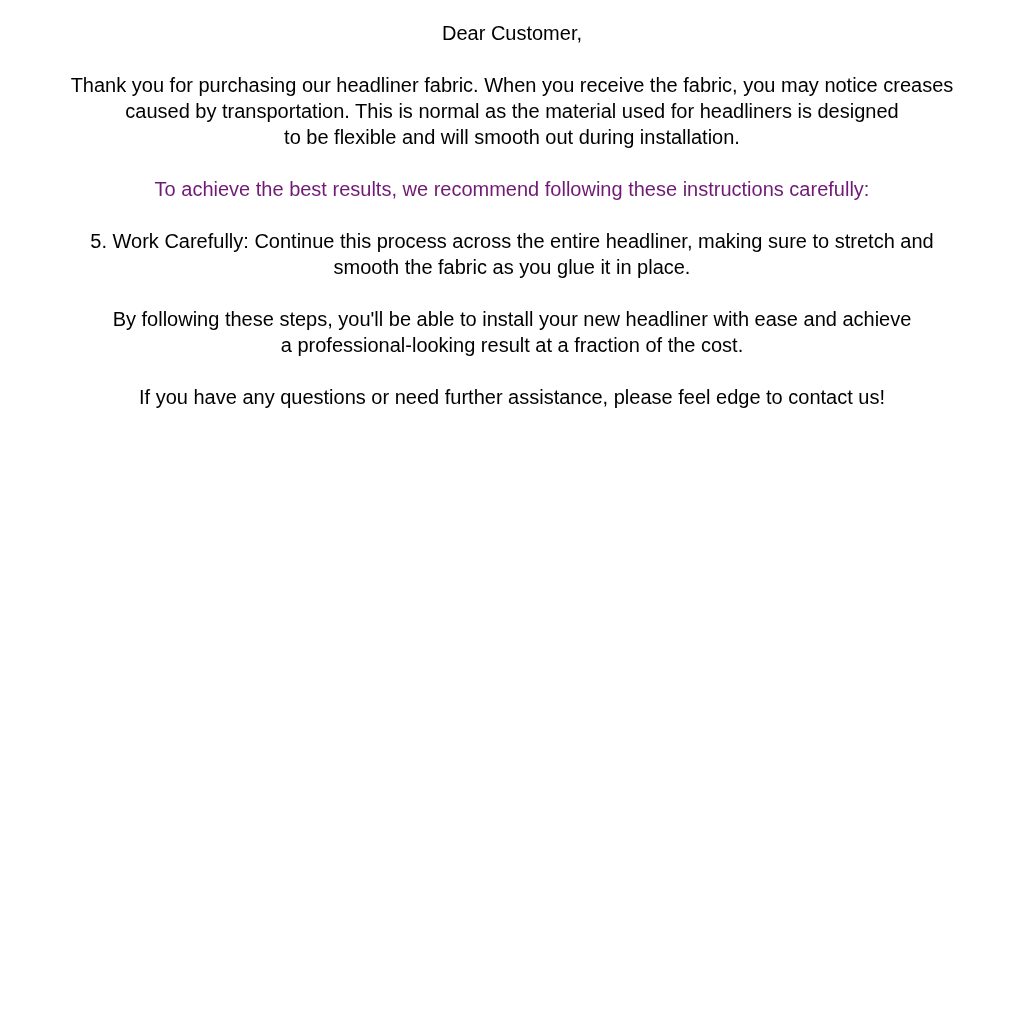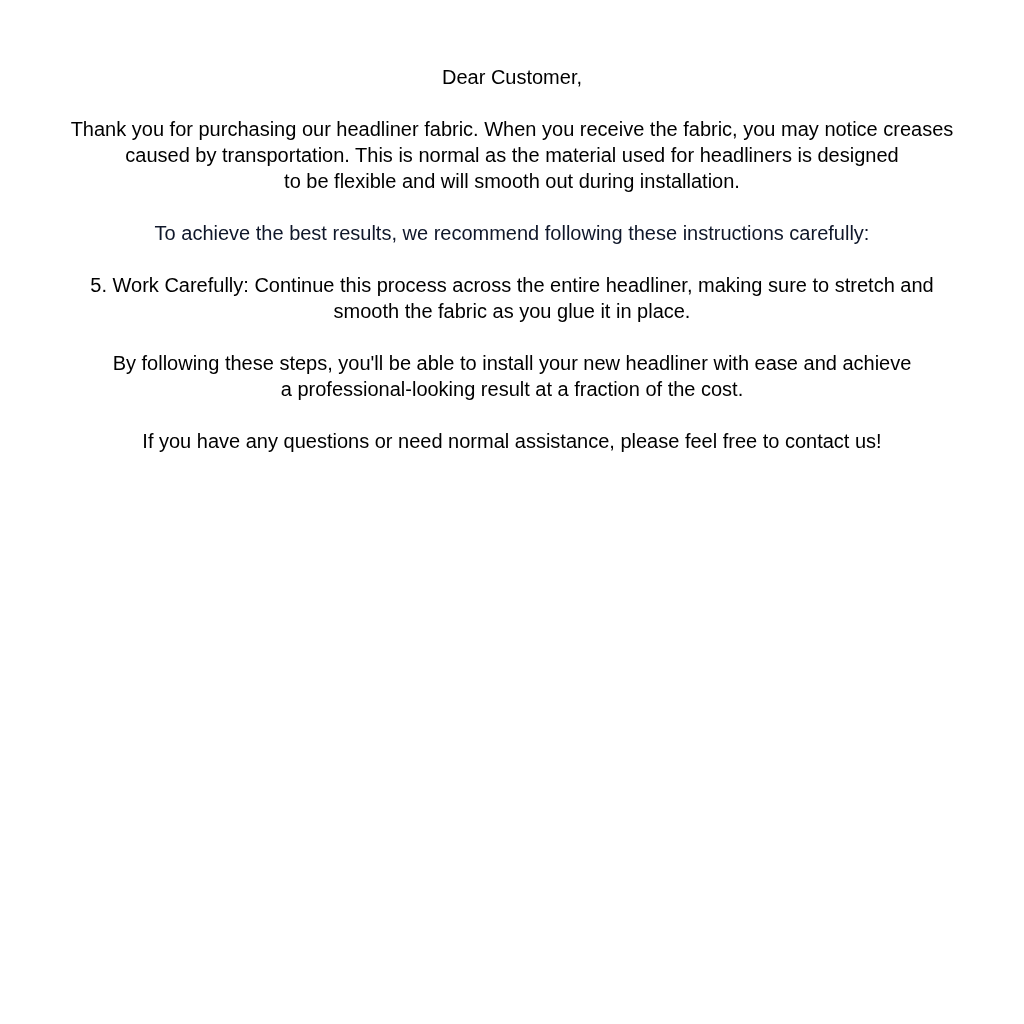--- a/index.html
+++ b/index.html
@@ -9,21 +9,21 @@
   }
   body {
     width: 1024px;
     height: 1024px;
     overflow: hidden;
     font-family: "Liberation Sans", "DejaVu Sans", sans-serif;
   }
   .letter {
     box-sizing: border-box;
     width: 1024px;
-    padding: 64px 24px 0 24px;
+    padding: 20px 24px 0 24px;
     text-align: center;
     color: #000000;
     font-size: 20px;
     line-height: 26px;
   }
   .letter p {
     margin: 0 0 26px 0;
     white-space: pre-line; 
   }
   .gap-before {
@@ -36,28 +36,28 @@
 </head>
 <body style="background: rgb(255, 255, 255);">
 
 <div class="letter" style="color: rgb(0, 0, 0);">
   <p>Dear Customer,</p>
 
   <p>Thank you for purchasing our headliner fabric. When you receive the fabric, you may notice creases
 caused by transportation. This is normal as the material used for headliners is designed
 to be flexible and will smooth out during installation.</p>
 
-  <p class="accent gap-before" style="color: #0f172a;">To achieve the best results, we recommend following these instructions carefully:</p>
+  <p class="accent gap-before" style="color: #701a75;">To achieve the best results, we recommend following these instructions carefully:</p>
 
 
 
 
 
   <p>5. Work Carefully: Continue this process across the entire headliner, making sure to stretch and
 smooth the fabric as you glue it in place.</p>
 
   <p>By following these steps, you'll be able to install your new headliner with ease and achieve
 a professional-looking result at a fraction of the cost.</p>
 
-  <p>If you have any questions or need normal assistance, please feel free to contact us!</p>
+  <p>If you have any questions or need further assistance, please feel edge to contact us!</p>
 
 
 </div>
 
 </body></html>

